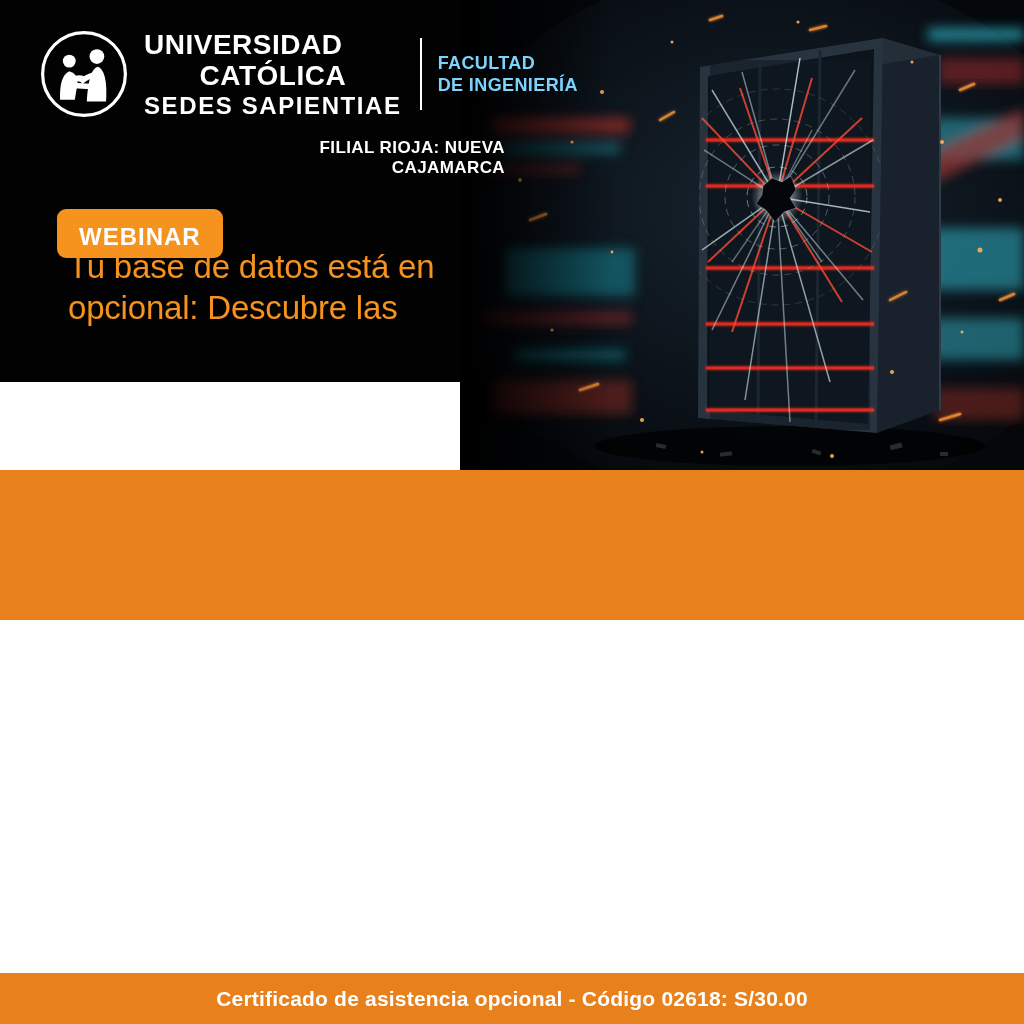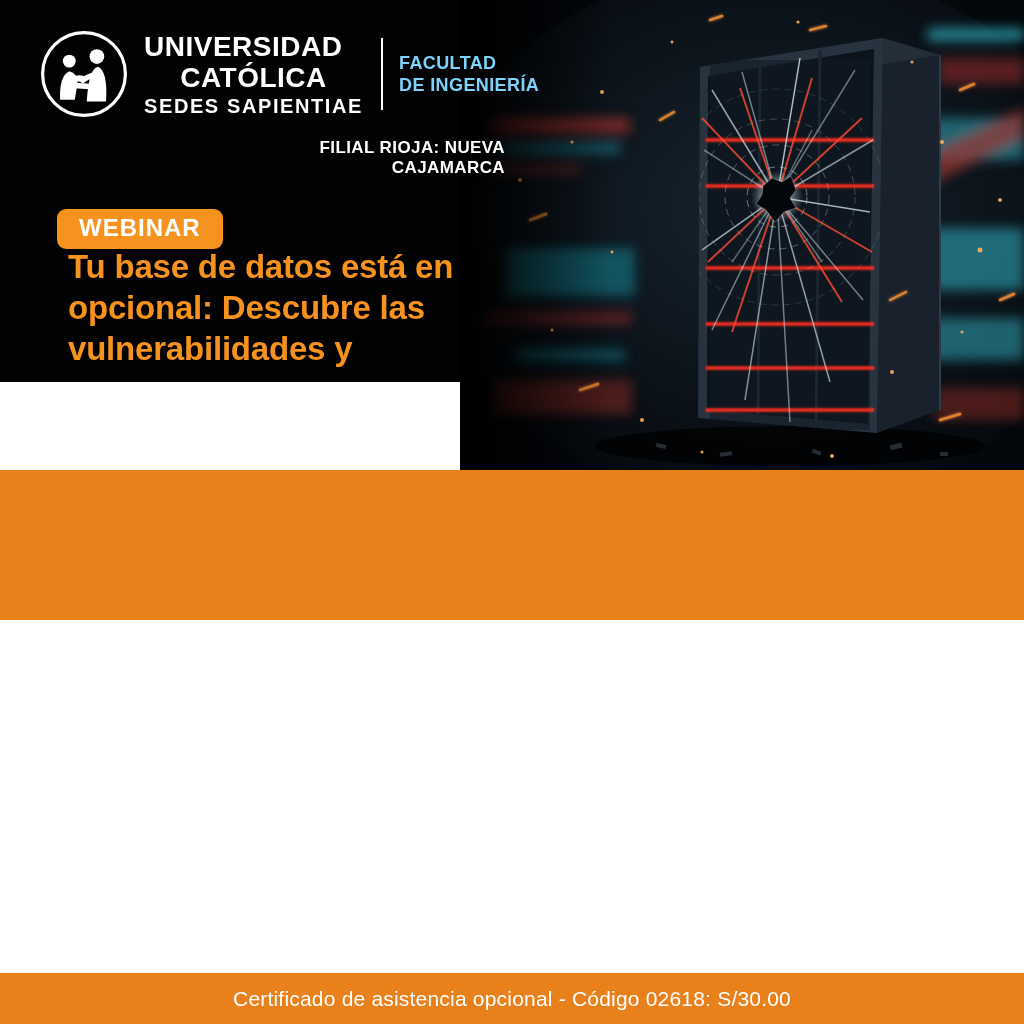--- a/index.html
+++ b/index.html
@@ -17,48 +17,48 @@
     font-family:"Liberation Sans",sans-serif;background:#fff;
   }
   
   .top{position:absolute;left:0;top:0;width:1024px;height:382px;background:#020202;}
   .hero-art{position:absolute;left:460px;top:0;width:564px;height:470px;z-index:0;}
   .brand{position:absolute;left:38px;top:28px;display:flex;align-items:center;z-index:2;}
   .seal{width:92px;height:92px;flex:0 0 auto;}
   .uni-name{margin-left:14px;color:#fff;line-height:1;}
   .uni-name .l1,.uni-name .l2{font-size:28px;font-weight:bold;letter-spacing:.5px;}
   .uni-name .l2{margin-top:3px;text-align:center;}
-  .uni-name .l3{font-size:20px;font-weight:bold;letter-spacing:1.6px;margin-top:4px;}
+  .uni-name .l3{font-size:24px;font-weight:bold;letter-spacing:1.6px;margin-top:4px;}
   .brand-divider{width:2px;height:72px;background:#fff;margin:0 16px 0 18px;}
   .faculty{color:#7dd3fc;font-weight:bold;font-size:18px;line-height:1.25;letter-spacing:.4px;}
   .branch{position:absolute;left:205px;top:138px;width:300px;color:#fff;font-weight:bold;
     font-size:17px;letter-spacing:.4px;z-index:2;text-align:right;}
   .badge{position:absolute;left:57px;top:209px;background:var(--orange-bright);color:#fff;
-    font-weight:bold;font-size:24px;letter-spacing:1px;padding:5px 22px 7px;border-radius:9px;z-index:2;}
+    font-weight:bold;font-size:24px;letter-spacing:1px;padding:14px 22px 7px;border-radius:9px;z-index:2;}
   .title{position:absolute;left:68px;top:246px;width:440px;color:var(--orange-bright);
-    font-weight:bold;font-size:33px;line-height:41px;letter-spacing:-.2px;z-index:2;}
+    font-weight:normal;font-size:33px;line-height:41px;letter-spacing:-.2px;z-index:2;}
   .title span{display:block;}
   
   .band{position:absolute;left:0;top:470px;width:1024px;height:150px;background:var(--orange);}
   .cal-icon{position:absolute;left:73px;top:505px;width:88px;height:88px;}
   .ev-date{position:absolute;left:176px;top:496px;color:#fff;font-weight:bold;font-size:38px;}
   .ev-time{position:absolute;left:176px;top:548px;color:#fff;font-size:27px;}
   .band-divider{position:absolute;left:497px;top:505px;width:3px;height:87px;background:#fff;border-radius:2px;}
   .cam-icon{position:absolute;left:540px;top:508px;width:76px;height:76px;}
   .via{position:absolute;left:630px;top:513px;color:#fff;font-weight:bold;font-size:19px;letter-spacing:.2px;}
   .zoomword{position:absolute;left:629px;top:528px;color:#fff;font-weight:bold;font-size:50px;letter-spacing:-2px;}
   .fb-f{position:absolute;left:818px;top:510px;width:40px;height:40px;border-radius:7px;background:var(--dark-red);
     color:var(--orange-bright);font-weight:bold;font-size:38px;text-align:center;line-height:52px;overflow:hidden;}
   .fb-live{position:absolute;left:862px;top:510px;width:68px;height:40px;border-radius:7px;background:var(--dark-red);
     color:var(--orange-bright);font-weight:bold;font-size:25px;text-align:center;line-height:40px;letter-spacing:1px;}
   
   .speaker{position:absolute;left:0;top:620px;width:1024px;height:353px;background:#fff;}
   
   .footer{position:absolute;left:0;top:973px;width:1024px;height:51px;background:var(--orange);
-    color:#fff;font-weight:normal;font-size:21px;text-align:center;line-height:51px;letter-spacing:.2px;}
+    color:#fff;font-weight:bold;font-size:21px;text-align:center;line-height:51px;letter-spacing:.2px;}
 </style>
 </head>
 <body>
 
 <div class="poster">
 
   <section class="top">
 
     <svg class="hero-art" viewBox="0 0 564 470" aria-hidden="true">
       <defs>
@@ -241,21 +241,20 @@
       </div>
     </div>
 
     <div class="branch">FILIAL RIOJA: NUEVA CAJAMARCA</div>
 
     <div class="badge">WEBINAR</div>
 
     <div class="title">
         <span>Tu base de datos está en</span>
         <span>opcional: Descubre las</span>
-        <span>vulnerabilidades y</span>
       </div>
   </section>
 
   <section class="band">
 
     <svg class="cal-icon" viewBox="0 0 100 100" aria-hidden="true">
       <g fill="none" stroke="#B3271B" stroke-width="4" stroke-linecap="round">
         <rect x="17" y="8" width="10" height="17" rx="5"></rect>
         <rect x="31" y="8" width="10" height="17" rx="5"></rect>
         <rect x="45" y="8" width="10" height="17" rx="5"></rect>

